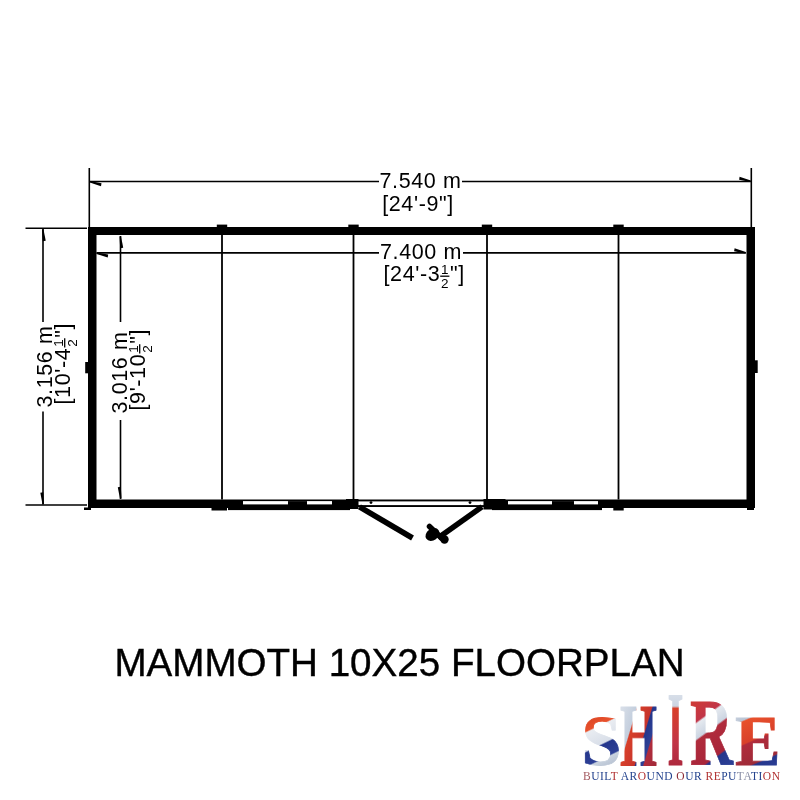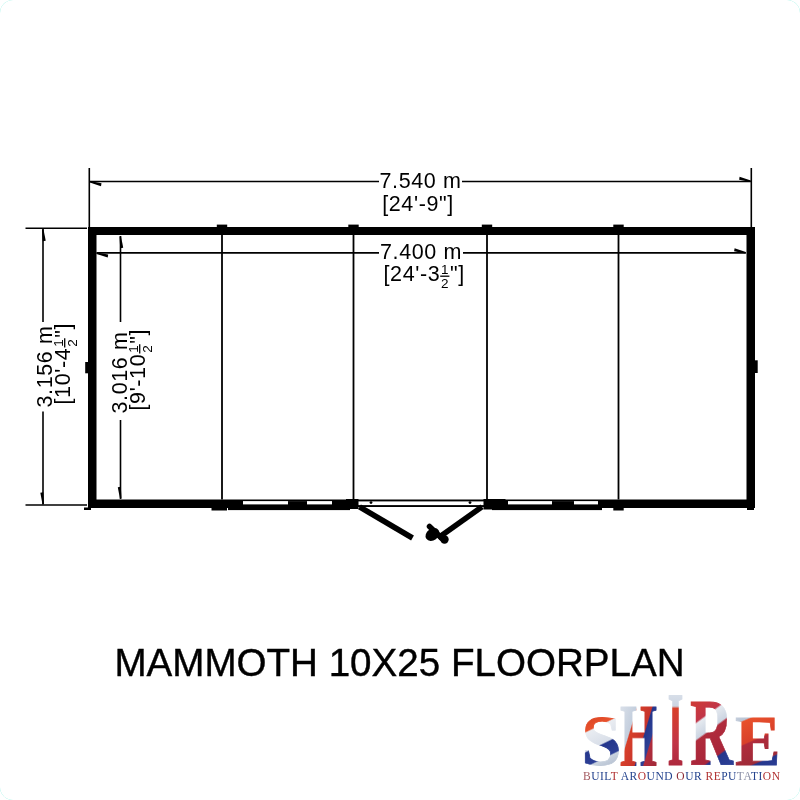--- a/index.html
+++ b/index.html
@@ -1,16 +1,16 @@
 <!DOCTYPE html>
 <html><head>
 <meta charset="utf-8">
 <style>
 html,body{margin:0;padding:0;background:#ffffff;}
-#page{width:800px;height:800px;position:relative;background:#5eead4;overflow:hidden;border-radius:13px;}
+#page{width:800px;height:800px;position:relative;background:#5eead4;overflow:hidden;}
 text{font-family:"Liberation Sans",sans-serif;}
 .dim{font-size:21.5px;fill:#000;letter-spacing:0.6px;}
 </style>
 </head>
 <body>
 <div id="page">
 <svg width="800" height="800" viewBox="0 0 800 800">
 <rect x="0" y="0" width="800" height="800" fill="#ffffff"></rect>
 
 <g>

